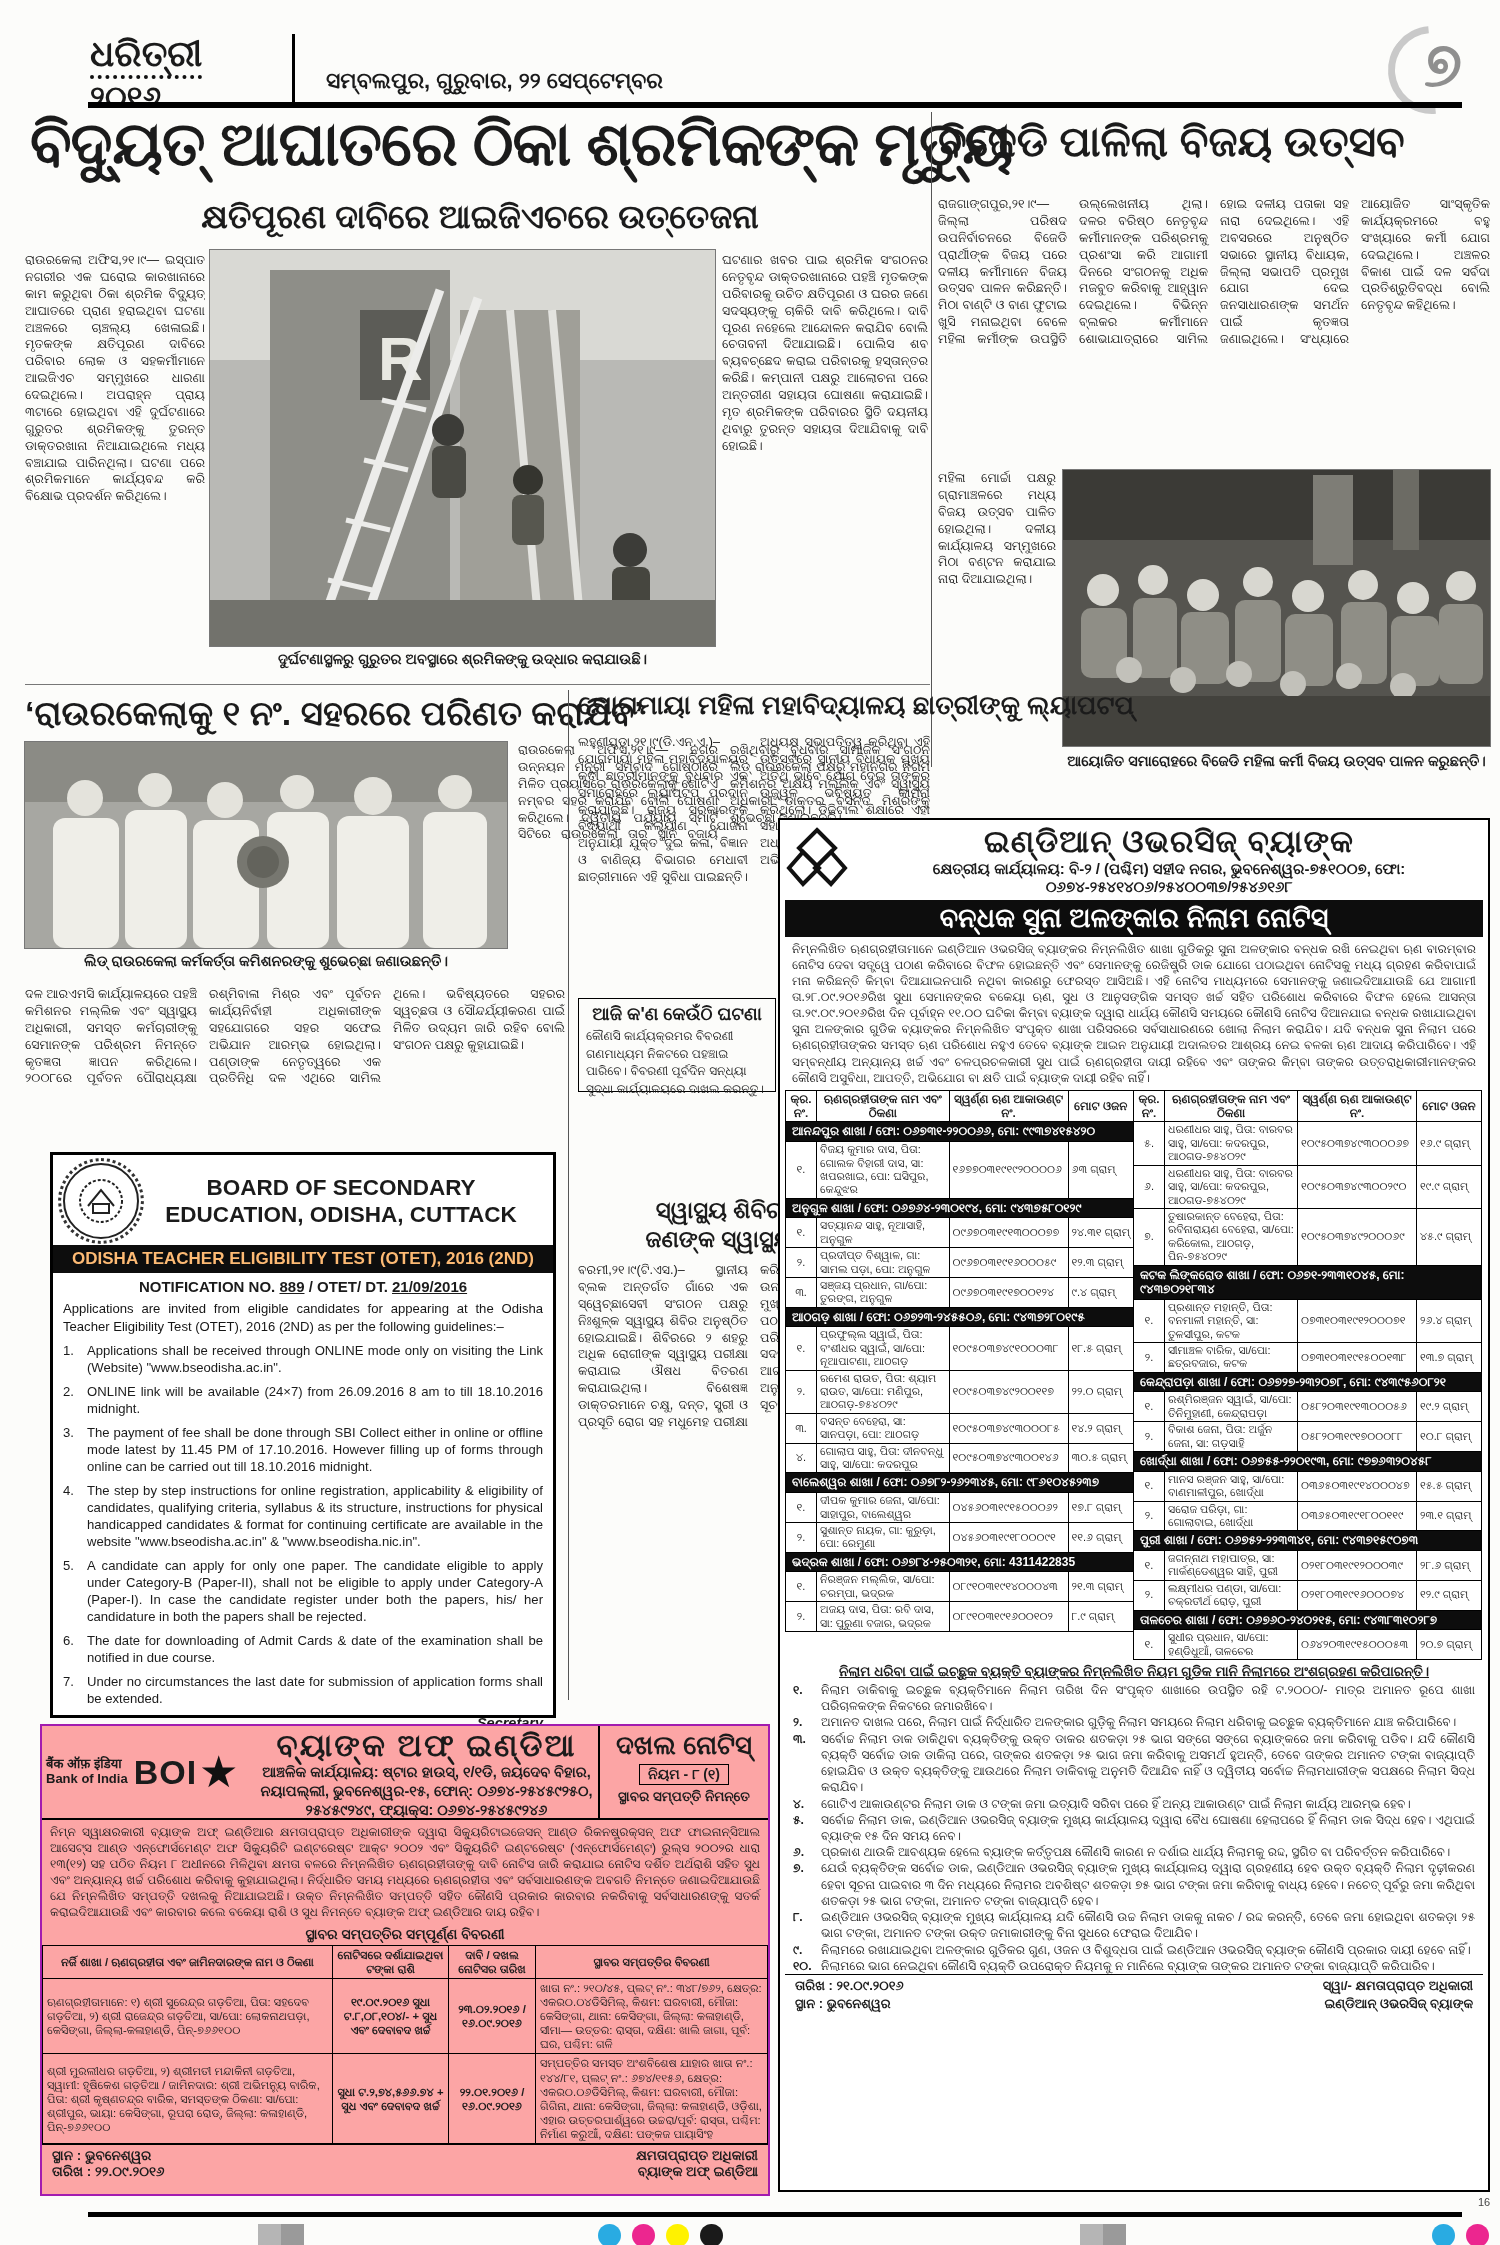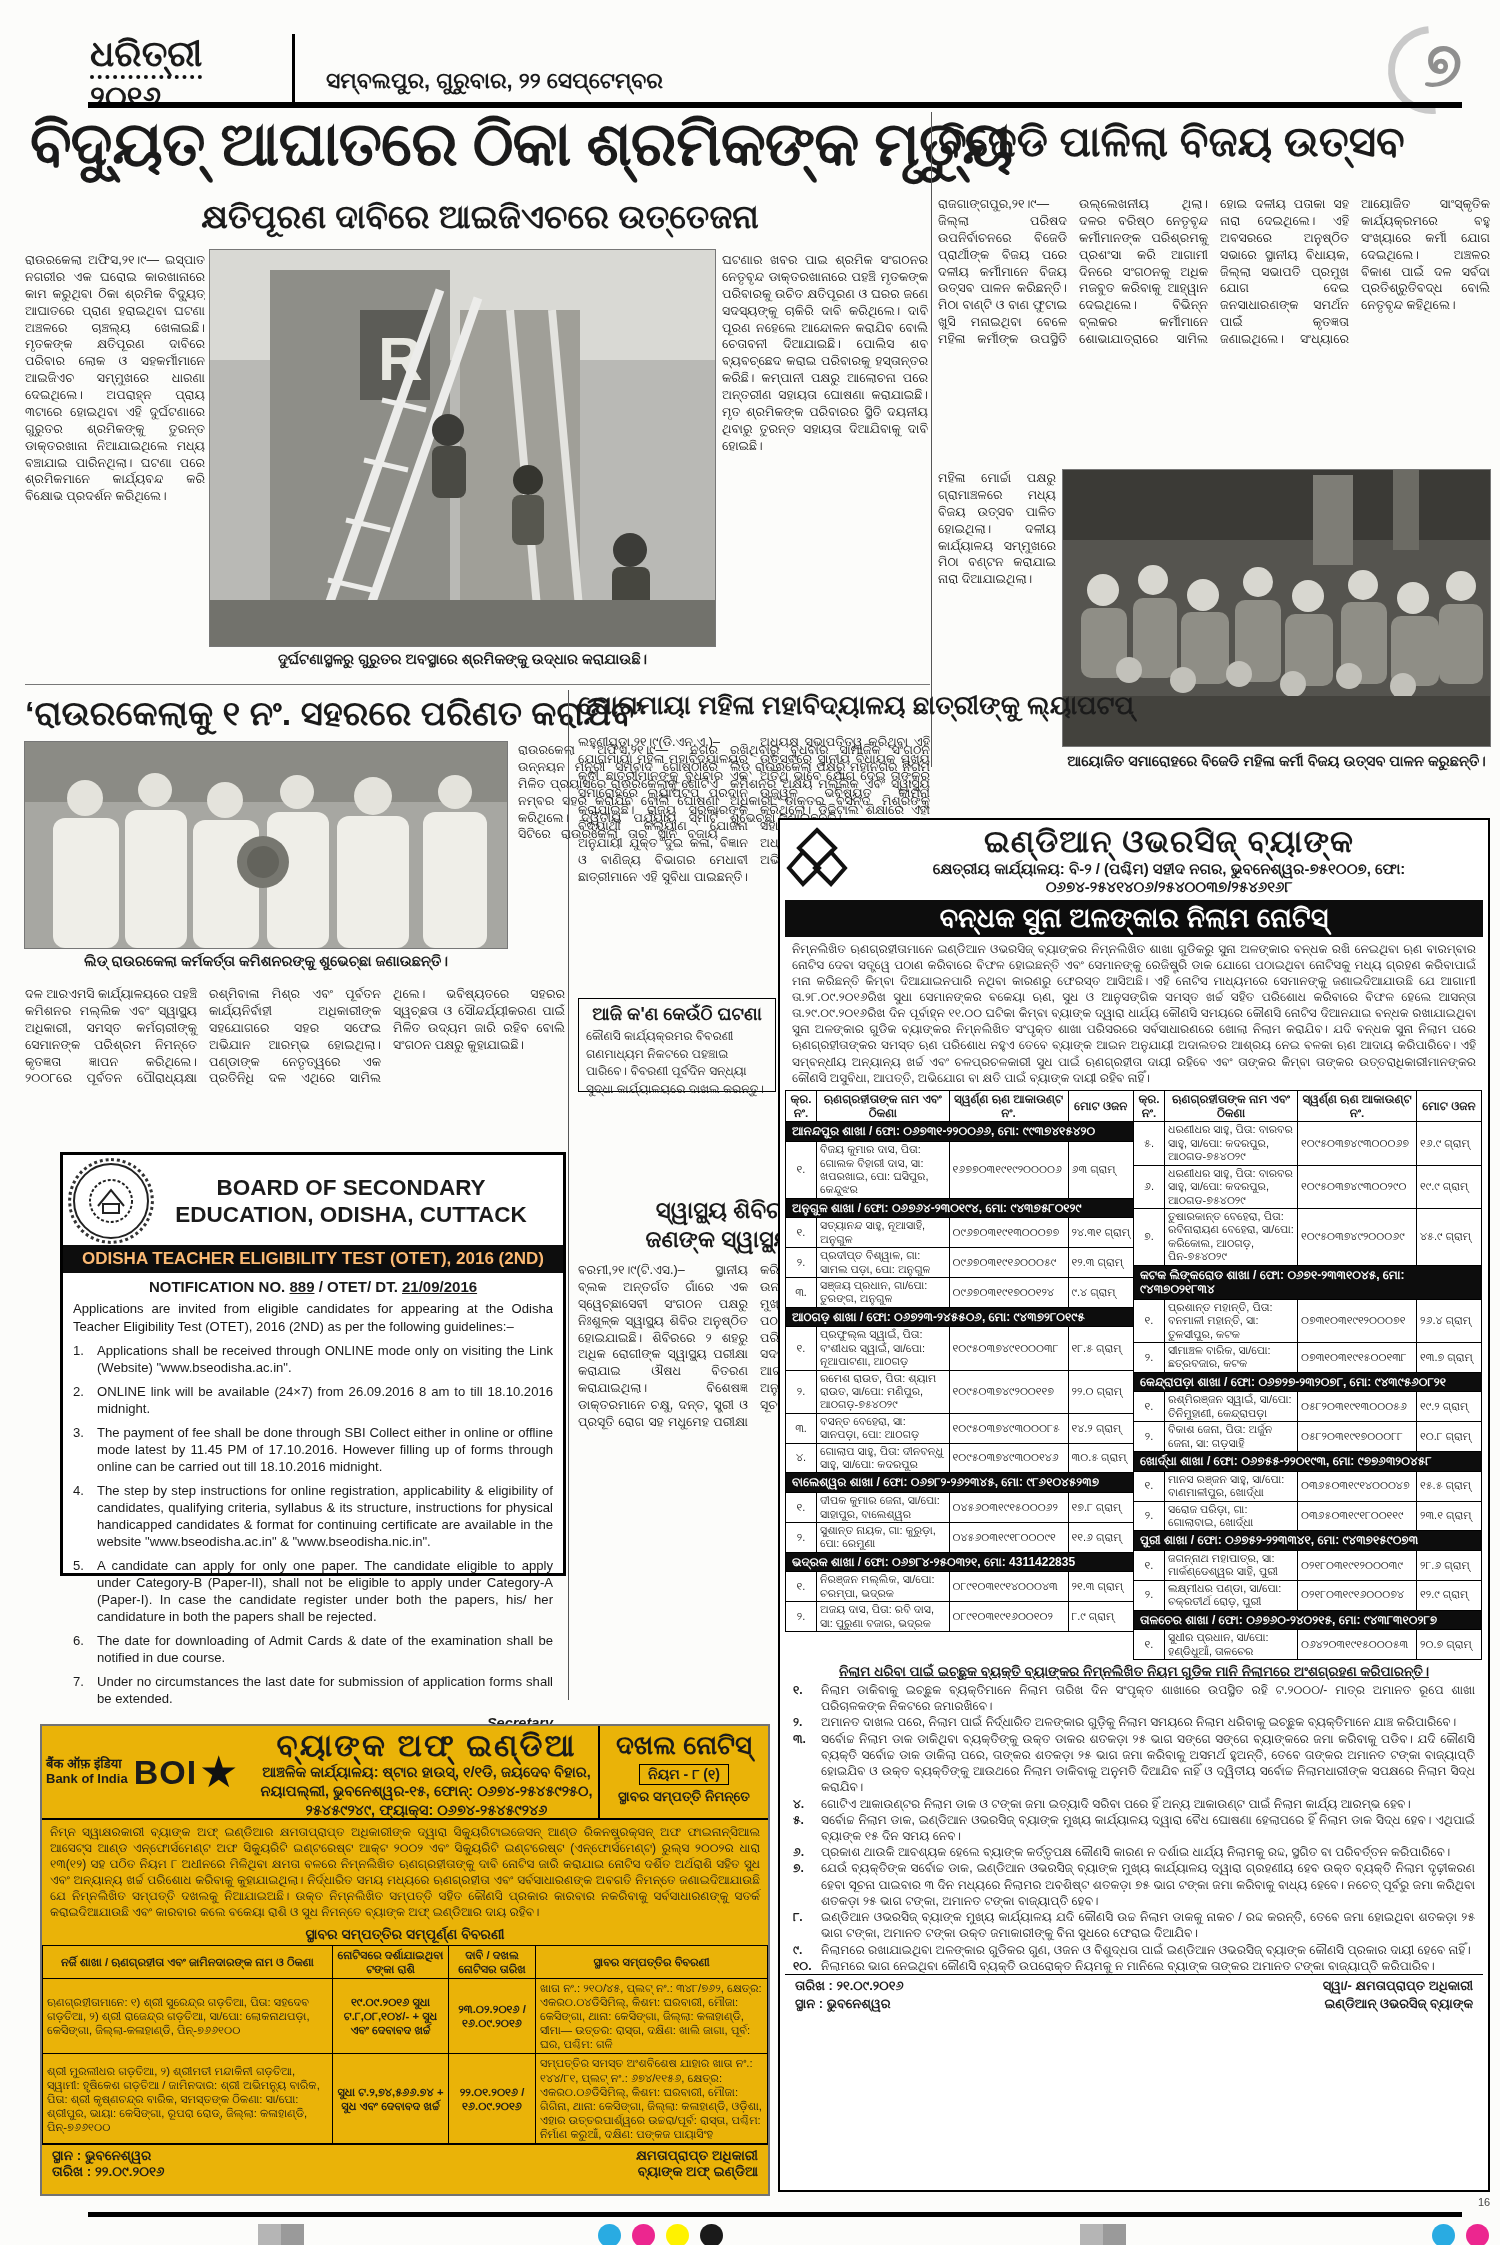--- a/index.html
+++ b/index.html
@@ -30,21 +30,21 @@
   .otet-box{border:3px solid #000;background:#fff;}
   .otet-head{font-size:22.5px;font-weight:bold;text-align:center;line-height:1.2;}
   .otet-bar{background:#0d0d0d;color:#fdba74;font-weight:bold;font-size:17px;text-align:center;padding:4px 0;}
   .otet-notif{font-size:15px;font-weight:bold;text-align:center;}
   .u{text-decoration:underline;text-align:center;}
   .otet-item{display:flex;font-size:13.1px;line-height:1.3;margin-top:7px;text-align:justify;}
   .otet-item .n{width:24px;flex:none;}
   .seal{width:72px;height:72px;border:2px solid #222;border-radius:50%;outline:3px dotted #333;outline-offset:2px;
         display:flex;align-items:center;justify-content:center;font-size:26px;}
   
-  .boi-outer{border:2px solid #737373;background:#eab308;}
+  .boi-outer{border:2px solid #a21caf;background:#fca5a5;}
   .boi-headbox{border-bottom:2px solid #000;display:flex;}
   .boi-logo-block{width:205px;border-right:0;display:flex;align-items:center;padding:6px 4px;}
   .boi-hindi{font-size:13px;font-weight:bold;line-height:1.15;}
   .boi-boi{font-size:34px;font-weight:900;letter-spacing:1px;margin-left:6px;}
   .boi-star{font-size:44px;line-height:1;margin-left:2px;color:#111;}
   .boi-title{font-size:31px;font-weight:bold;text-align:center;line-height:1.1;letter-spacing:2px;}
   .boi-addr{font-size:14.5px;font-weight:bold;text-align:center;line-height:1.3;}
   .dakhal-box{border-left:2px solid #000;text-align:center;padding-top:4px;}
   .dakhal-title{font-size:26px;font-weight:900;}
   .dakhal-rule{border:1.5px solid #000;display:inline-block;font-size:14px;font-weight:bold;padding:1px 8px;margin-top:3px;}
@@ -215,21 +215,21 @@
     <div class="t">ଆଜି କ'ଣ କେଉଁଠି ଘଟଣା</div>
     <div class="l">କୌଣସି କାର୍ଯ୍ୟକ୍ରମର ବିବରଣୀ ଗଣମାଧ୍ୟମ ନିକଟରେ ପହଞ୍ଚାଇ ପାରିବେ। ବିବରଣୀ ପୂର୍ବଦିନ ସନ୍ଧ୍ୟା ସୁଦ୍ଧା କାର୍ଯ୍ୟାଳୟରେ ଦାଖଲ କରନ୍ତୁ।</div>
   </div>
   <div class="abs jtext" style="left:778px;top:998px;width:152px;height:150px;overflow:hidden;">ମହିଳା ମୋର୍ଚ୍ଚା ପକ୍ଷରୁ ଗ୍ରାମାଞ୍ଚଳରେ ମଧ୍ୟ ବିଜୟ ଉତ୍ସବ ପାଳିତ ହୋଇଥିଲା। ଦଳୀୟ କାର୍ଯ୍ୟାଳୟ ସମ୍ମୁଖରେ ମିଠା ବଣ୍ଟନ କରାଯାଇ ନାରା ଦିଆଯାଇଥିଲା।</div>
   <div class="abs" style="left:578px;top:1196px;width:352px;text-align:center;font-weight:bold;font-size:23px;line-height:1.25;">
     <div>ସ୍ୱାସ୍ଥ୍ୟ ଶିବିର : ୨ ଶହ</div>
     <div>ଜଣଙ୍କ ସ୍ୱାସ୍ଥ୍ୟ ପରୀକ୍ଷା</div>
   </div>
   <div class="abs jtext cols2" style="left:578px;top:1262px;width:352px;height:432px;overflow:hidden;">ବରମୀ,୨୧।୯(ଟି.ଏସ.)– ସ୍ଥାନୀୟ ବ୍ଲକ ଅନ୍ତର୍ଗତ ଗାଁରେ ଏକ ସ୍ୱେଚ୍ଛାସେବୀ ସଂଗଠନ ପକ୍ଷରୁ ନିଃଶୁଳ୍କ ସ୍ୱାସ୍ଥ୍ୟ ଶିବିର ଅନୁଷ୍ଠିତ ହୋଇଯାଇଛି। ଶିବିରରେ ୨ ଶହରୁ ଅଧିକ ରୋଗୀଙ୍କ ସ୍ୱାସ୍ଥ୍ୟ ପରୀକ୍ଷା କରାଯାଇ ଔଷଧ ବିତରଣ କରାଯାଇଥିଲା। ବିଶେଷଜ୍ଞ ଡାକ୍ତରମାନେ ଚକ୍ଷୁ, ଦନ୍ତ, ସ୍ତ୍ରୀ ଓ ପ୍ରସୂତି ରୋଗ ସହ ମଧୁମେହ ପରୀକ୍ଷା କରିଥିଲେ। ଗୁରୁତର ରୋଗୀଙ୍କୁ ଉନ୍ନତ ଚିକିତ୍ସା ପାଇଁ ଜିଲ୍ଲା ମୁଖ୍ୟ ଚିକିତ୍ସାଳୟକୁ ପଠାଯାଇଥିଲା। କାର୍ଯ୍ୟକ୍ରମ ପରିଚାଳନାରେ ଯୁବ ସଂଗଠନର ସଦସ୍ୟମାନେ ସହଯୋଗ କରିଥିଲେ। ଆଗାମୀ ଦିନରେ ଆହୁରି ଶିବିର ଅନୁଷ୍ଠିତ ହେବ ବୋଲି ଆୟୋଜକ ସୂଚନା ଦେଇଛନ୍ତି।</div>
 
-  <div class="abs otet-box" style="left:60px;top:1152px;width:506px;height:424px;box-sizing:border-box;padding:8px 10px 6px;">
+  <div class="abs otet-box" style="left:50px;top:1152px;width:506px;height:566px;box-sizing:border-box;padding:8px 10px 6px;">
     <div style="display:flex;align-items:center;">
       <div class="seal">
         <svg width="46" height="46" xmlns="http://www.w3.org/2000/svg">
             <circle cx="23" cy="23" r="21" fill="none" stroke="#222" stroke-width="2" stroke-dasharray="3,2"></circle>
             <path d="M10 28 L23 12 L36 28" fill="none" stroke="#222" stroke-width="2"></path>
             <rect x="15" y="26" width="16" height="9" fill="none" stroke="#222" stroke-width="2"></rect>
           </svg>
       </div>
       <div style="flex:1;">
         <div class="otet-head">BOARD OF SECONDARY</div>

